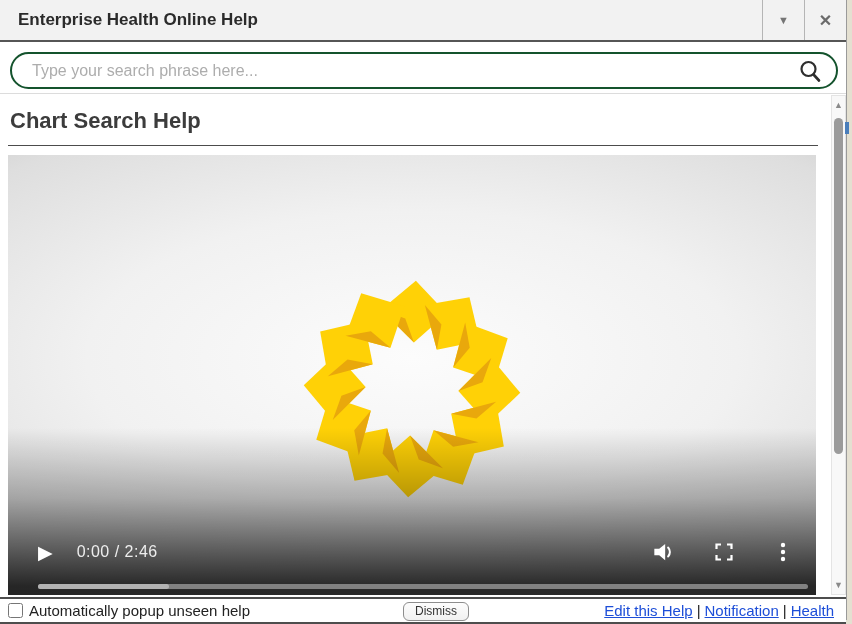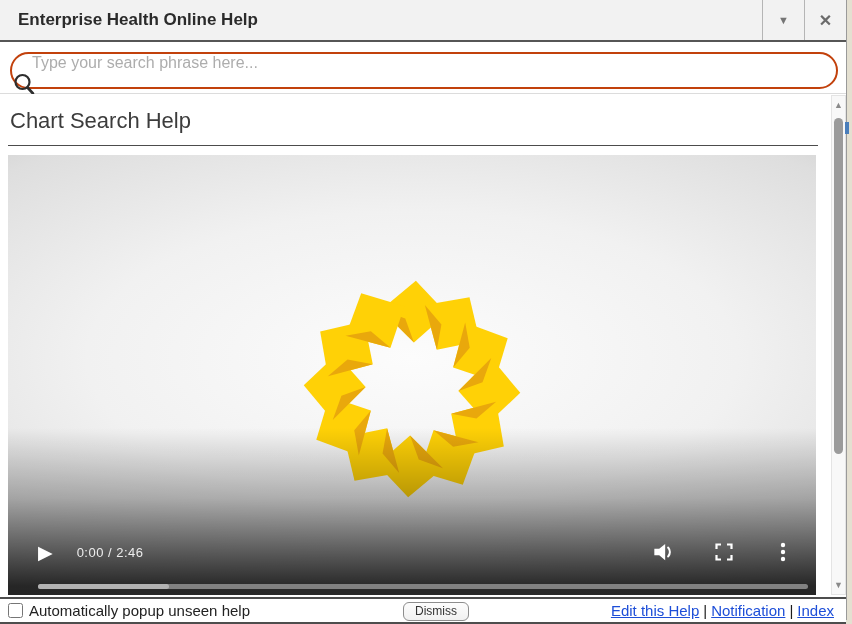--- a/index.html
+++ b/index.html
@@ -29,37 +29,37 @@
   }
   .caret-glyph { font-size: 11px; color: #757575; }
   .close-glyph { font-size: 16px; font-weight: bold; color: #6b6b6b; }
   
   .search-row {
     position: absolute; left: 0; top: 42px; width: 100%; height: 52px;
     background: #ffffff; border-bottom: 1px solid #dcdcdc;
   }
   .search-pill {
     position: absolute; left: 10px; top: 10px; width: 828px; height: 37px;
-    border: 2px solid #c2410c; border-radius: 19px; background: #fff;
-    display: flex;  flex-direction: column;
+    border: 2px solid #14532d; border-radius: 19px; background: #fff;
+    display: flex; align-items: center;
   }
   .search-input {
     flex: 1; border: none; outline: none; background: transparent;
     font-family: "Liberation Sans", sans-serif;
     font-size: 16px; color: #444; padding: 0 8px 0 20px; height: 30px;
   }
   .search-input::placeholder { color: #adadad; }
   .search-icon-svg { margin-right: 14px; flex: 0 0 auto; }
   
   .content {
     position: absolute; left: 0; top: 94px; width: 831px; height: 503px;
     background: #fff;
   }
   .help-heading {
-    margin: 14px 0 0 10px; font-size: 22px; font-weight: normal; color: #3c3c3c;
+    margin: 14px 0 0 10px; font-size: 22px; font-weight: bold; color: #3c3c3c;
   }
   .heading-rule {
     border: none; border-top: 1px solid #4c4c4c; margin: 11px 13px 0 8px;
   }
   
   .video {
     position: absolute; left: 8px; top: 61px; width: 808px; height: 440px;
     background: radial-gradient(ellipse 115% 95% at 50% 46%,
        #fcfcfc 0%, #f1f1f1 35%, #dedede 62%, #a7a7a7 100%);
     overflow: hidden;
@@ -76,21 +76,21 @@
   .logo-wrap svg { transform: translateY(14px); }
   .video-controls {
     position: absolute; left: 0; right: 0; bottom: 22px; height: 42px;
     display: flex; align-items: center;
   }
   .play-btn {
     margin-left: 30px; font-size: 19px; color: #ffffff; cursor: pointer;
     line-height: 1;
   }
   .time-display {
-    margin-left: 24px; font-size: 13px; color: #ededed; letter-spacing: 0.5px;
+    margin-left: 24px; font-size: 16px; color: #ededed; letter-spacing: 0.5px;
   }
   .ctrl-spacer { flex: 1; }
   .ctrl-icon { cursor: pointer; margin-right: 37px; display: flex; align-items: center; }
   .ctrl-icon.last { margin-right: 22px; }
   .progress-track {
     position: absolute; left: 30px; right: 8px; bottom: 6px; height: 5px;
     border-radius: 3px; background: #818181; cursor: pointer;
   }
   .progress-loaded {
     position: absolute; left: 0; top: 0; height: 5px; width: 17%;
@@ -222,19 +222,19 @@
     <div class="scroll-arrow scroll-up">▲</div>
     <div class="scroll-thumb"></div>
     <div class="scroll-arrow scroll-down">▼</div>
   </div>
 
   <div class="footer">
     <input type="checkbox" class="footer-checkbox" style="">
     <span class="footer-label">Automatically popup unseen help</span>
     <button class="dismiss-btn">Dismiss</button>
     <span class="footer-links">
-      <a>Edit this Help</a><span class="link-sep">|</span><a>Notification</a><span class="link-sep">|</span><a>Index</a>
+      <a>Edit this Help</a><span class="link-sep">|</span><a>Notification</a><span class="link-sep">|</span><a>Health</a>
     </span>
   </div>
 
 </div>
 
 <div class="clipped-link-fragment"></div>
 
 </body></html>

